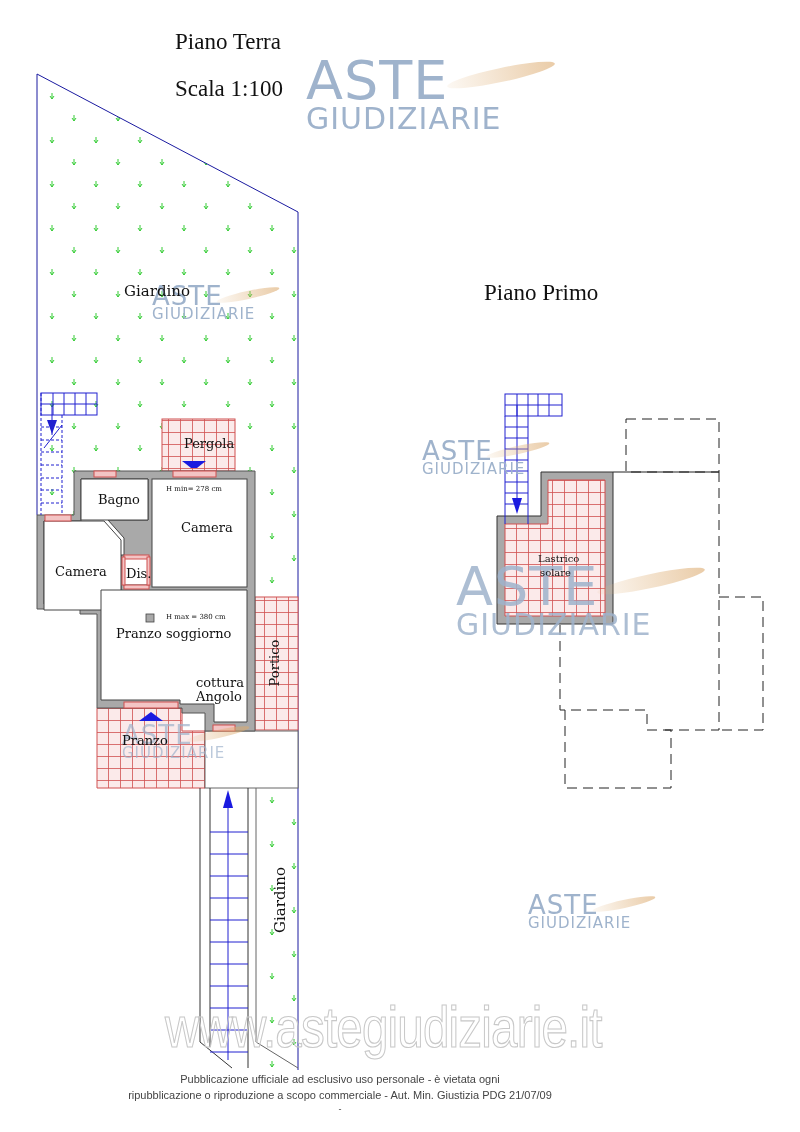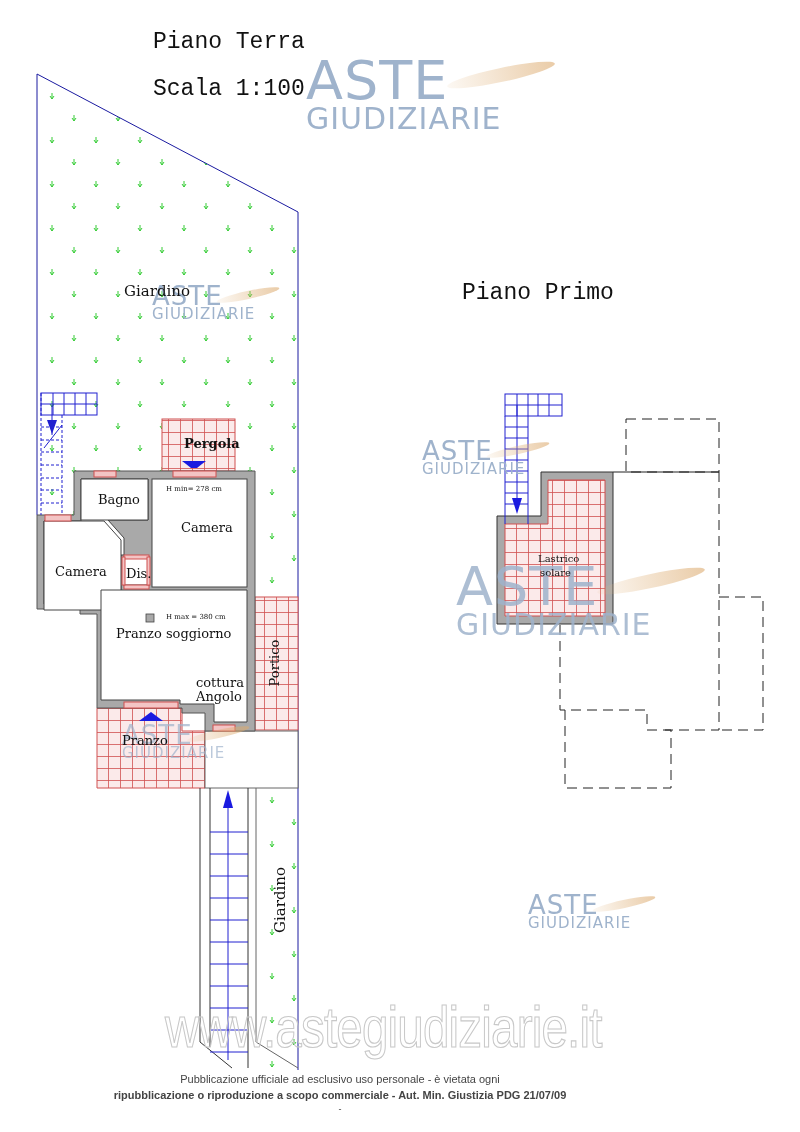--- a/index.html
+++ b/index.html
@@ -1,18 +1,18 @@
 <!DOCTYPE html>
 <html><head>
 <meta charset="utf-8">
 <style>
   html,body{margin:0;padding:0;background:#fff;}
   body{width:800px;height:1132px;position:relative;overflow:hidden;font-family:"DejaVu Serif","Liberation Serif",serif;}
   .abs{position:absolute;}
-  .title{font-family:Liberation Mono, monospace;color:#111;font-size:23px;white-space:nowrap;}
+  .title{font-family:Liberation Serif, serif;color:#111;font-size:23px;white-space:nowrap;margin-left:22px;}
   .room-label{font-family:"DejaVu Serif","Liberation Serif",serif;color:#111;font-size:13px;white-space:nowrap;text-align:center;line-height:16px;}
   .small-label{font-family:"DejaVu Serif","Liberation Serif",serif;color:#111;font-size:7px;white-space:nowrap;}
   .wm-aste{font-family:"DejaVu Sans","Liberation Sans",sans-serif;color:#9fb3cc;letter-spacing:1px;white-space:nowrap;line-height:1;}
   .wm-gavel{position:absolute;background:linear-gradient(90deg,rgba(230,190,140,0.1),rgba(220,170,110,0.6));border-radius:50%;transform:rotate(-12deg);}
   .footer{font-family:"Liberation Sans","DejaVu Sans",sans-serif;font-size:11px;color:#444;text-align:center;width:680px;left:0;line-height:15px;}
   .site-wm{font-family:"Liberation Sans","DejaVu Sans",sans-serif;font-size:58px;color:transparent;-webkit-text-stroke:1.2px #c8c8c8;letter-spacing:-1px;white-space:nowrap;transform:scaleX(0.82);transform-origin:left top;}
   svg{position:absolute;left:0;top:0;}
 </style>
 </head>
 <body>
@@ -145,34 +145,34 @@
   <div class="wm-aste" style="font-size:26px;">ASTE</div>
   <div class="wm-aste" style="font-size:15px;margin-top:-2px;">GIUDIZIARIE</div>
   <div class="wm-gavel" style="left:64px;top:8px;width:64px;height:8px;"></div>
 </div>
 
 <div class="abs title" style="left:153px;top:29px;">Piano Terra</div>
 <div class="abs title" style="left:153px;top:76px;">Scala 1:100</div>
 <div class="abs title" style="left:462px;top:280px;">Piano Primo</div>
 
 <div class="abs room-label" style="left:124px;top:283px;font-size:15px;">Giardino</div>
-<div class="abs room-label" style="left:184px;top:436px;font-weight:bold;">Pergola</div>
+<div class="abs room-label" style="left:184px;top:436px;">Pergola</div>
 <div class="abs room-label" style="left:98px;top:492px;">Bagno</div>
 <div class="abs small-label" style="left:166px;top:485px;">H min= 278 cm</div>
 <div class="abs room-label" style="left:181px;top:520px;">Camera</div>
 <div class="abs room-label" style="left:55px;top:564px;">Camera</div>
 <div class="abs room-label" style="left:126px;top:566px;">Dis.</div>
 <div class="abs small-label" style="left:166px;top:613px;">H max = 380 cm</div>
 <div class="abs room-label" style="left:116px;top:626px;text-align:center;">Pranzo soggiorno</div>
 <div class="abs room-label" style="left:196px;top:689px;">Angolo</div>
 <div class="abs room-label" style="left:196px;top:675px;">cottura</div>
 <div class="abs room-label" style="left:252px;top:655px;transform:rotate(-90deg);transform-origin:center;">Portico</div>
 <div class="abs room-label" style="left:122px;top:733px;">Pranzo</div>
 <div class="abs room-label" style="left:247px;top:892px;font-size:15px;transform:rotate(-90deg);transform-origin:center;">Giardino</div>
 
 <div class="abs room-label" style="left:538px;top:551px;font-size:10px;">Lastrico</div>
 <div class="abs room-label" style="left:540px;top:565px;font-size:10px;">solare</div>
 
 <div class="abs site-wm" style="left:165px;top:993px;">www.astegiudiziarie.it</div>
 
 <div class="abs footer" style="top:1072px;">Pubblicazione ufficiale ad esclusivo uso personale - è vietata ogni</div>
-<div class="abs footer" style="top:1088px;font-weight:bold;">ripubblicazione o riproduzione a scopo commerciale - Aut. Min. Giustizia PDG 21/07/09</div>
+<div class="abs footer" style="top:1088px;">ripubblicazione o riproduzione a scopo commerciale - Aut. Min. Giustizia PDG 21/07/09</div>
 <div class="abs footer" style="top:1102px;font-size:9px;">-</div>
 
 </body></html>

